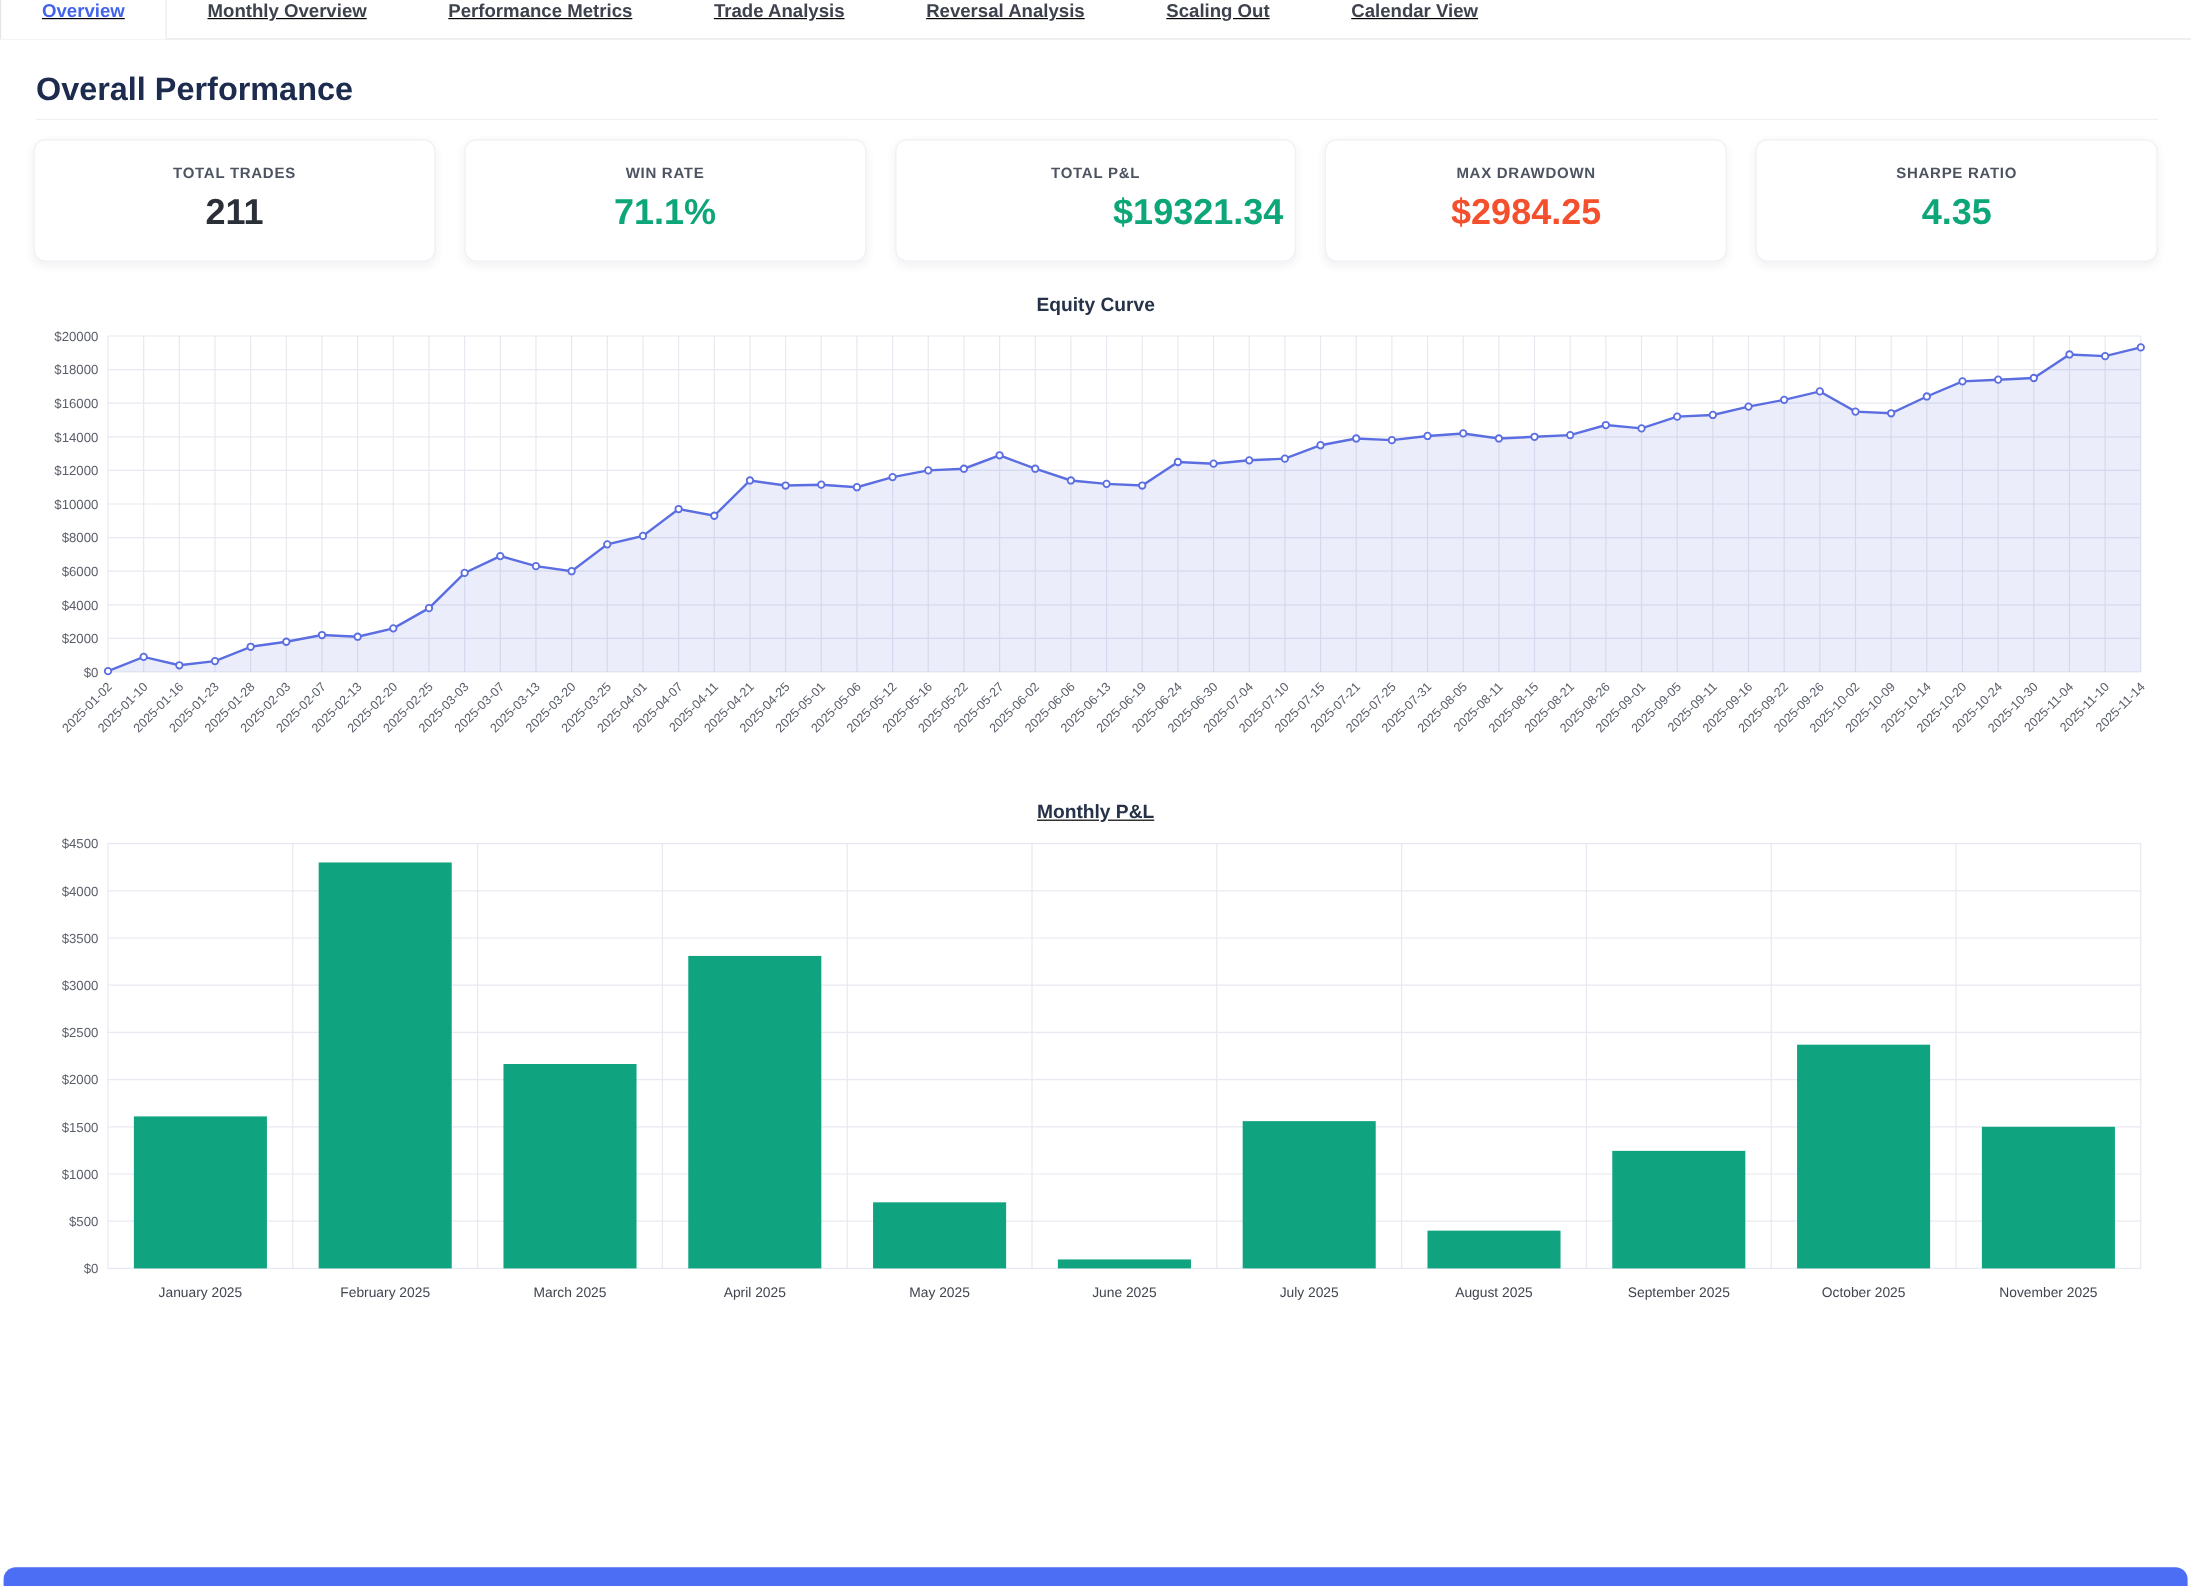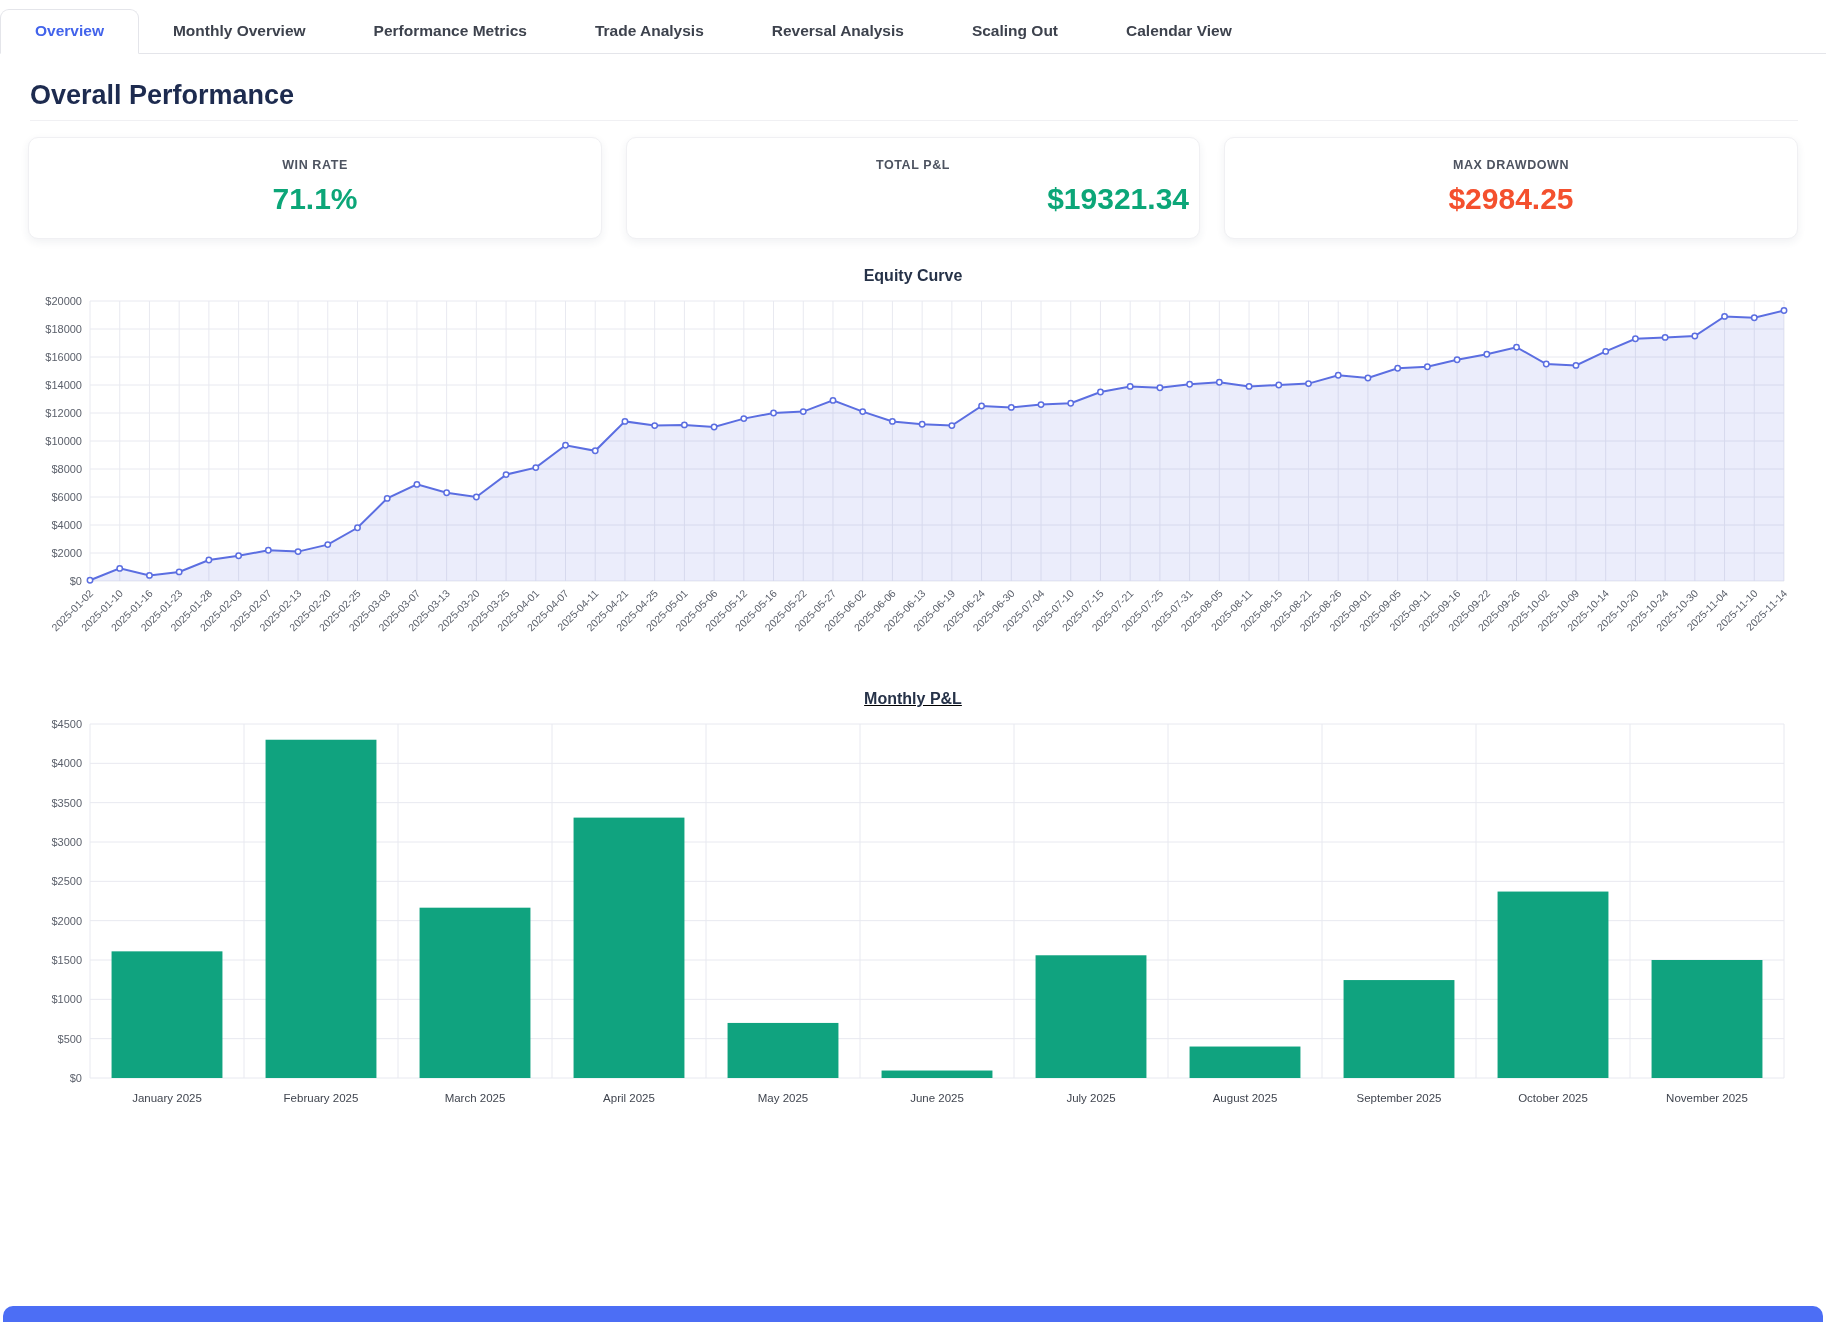--- a/index.html
+++ b/index.html
@@ -1,20 +1,20 @@
 <!DOCTYPE html>
 <html><head>
 <meta charset="utf-8">
 <style>
   * { margin:0; padding:0; box-sizing:border-box; }
   html,body { width:1826px; height:1322px; background:#fff; font-family:"Liberation Sans","DejaVu Sans",sans-serif; }
   body { position:relative; overflow:hidden; }
 
   
-  .tabbar { display:flex; align-items:flex-end; border-bottom:1px solid #e4e5ea; height:54px; background:#fff; }
+  .tabbar { display:flex; align-items:flex-end; border-bottom:1px solid #e4e5ea; height:33px; background:#fff;text-decoration:underline; }
   .tab { padding:12px 34px 13px 34px; font-size:15.5px; font-weight:700; color:#3d424d; cursor:pointer; white-space:nowrap; }
   .tab.active { color:#4263eb; background:#fff; border:1px solid #e4e5ea; border-bottom:1px solid #fff; border-radius:9px 9px 0 0; margin-bottom:-1px; }
 
   .content { padding:0 28px; }
 
   h1.page-title { margin:26px 0 16px 2px; font-size:27px; font-weight:700; color:#1d2b4f; padding-bottom:9px; border-bottom:1px solid #f0f0f3; }
 
   
   .stats-row { display:flex; gap:24px; margin-top:10px; }
   .stat-card { flex:1; background:#fff; border:1px solid #f0f0f3; border-radius:10px; box-shadow:0 3px 8px rgba(40,50,80,0.07); padding:20px 10px 22px 10px; text-align:center; }
@@ -45,30 +45,38 @@
   <div class="tab">Scaling Out</div>
   <div class="tab">Calendar View</div>
 </nav>
 
 <div class="content">
 
   <h1 class="page-title">Overall Performance</h1>
 
   <div class="stats-row">
     <div class="stat-card">
+      <div class="stat-label">TOTAL TRADES</div>
+      <div class="stat-value" style="color: rgb(43, 47, 56);">211</div>
+    </div>
+    <div class="stat-card">
       <div class="stat-label">WIN RATE</div>
       <div class="stat-value" style="color: rgb(12, 166, 120);">71.1%</div>
     </div>
     <div class="stat-card">
       <div class="stat-label">TOTAL P&amp;L</div>
       <div class="stat-value" style="color: rgb(12, 166, 120); text-align: right;">$19321.34</div>
     </div>
     <div class="stat-card">
       <div class="stat-label">MAX DRAWDOWN</div>
       <div class="stat-value" style="color: rgb(244, 80, 46);">$2984.25</div>
+    </div>
+    <div class="stat-card">
+      <div class="stat-label">SHARPE RATIO</div>
+      <div class="stat-value" style="color: rgb(12, 166, 120);">4.35</div>
     </div>
   </div>
 
   <section class="chart-section">
     <h2 class="chart-title">Equity Curve</h2>
     <div class="chart-box">
       <svg viewBox="0 0 1770 385" width="1770" height="385">
           <line class="grid" x1="62" x2="1756" y1="290" y2="290"></line>
           <text class="ylab" x="54" y="294">$0</text>
           <line class="grid" x1="62" x2="1756" y1="262" y2="262"></line>

